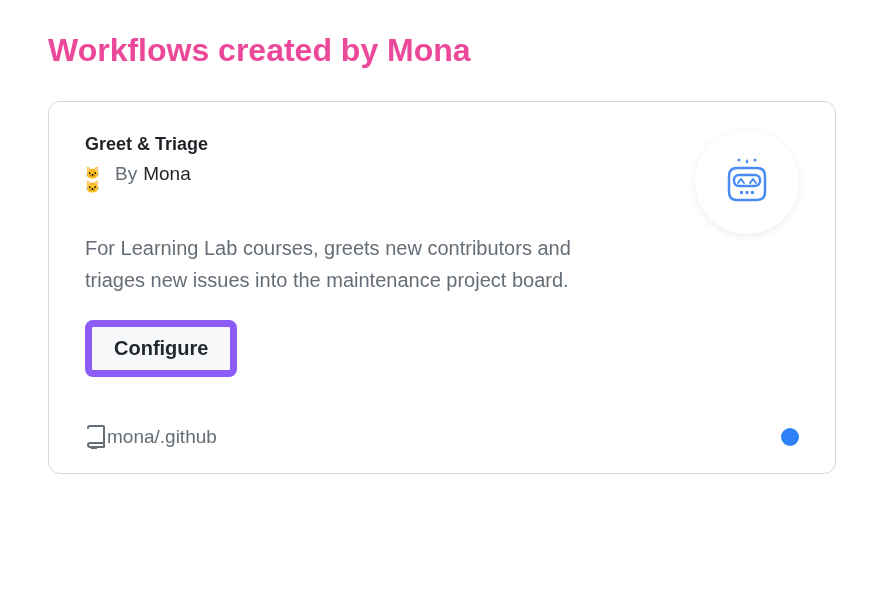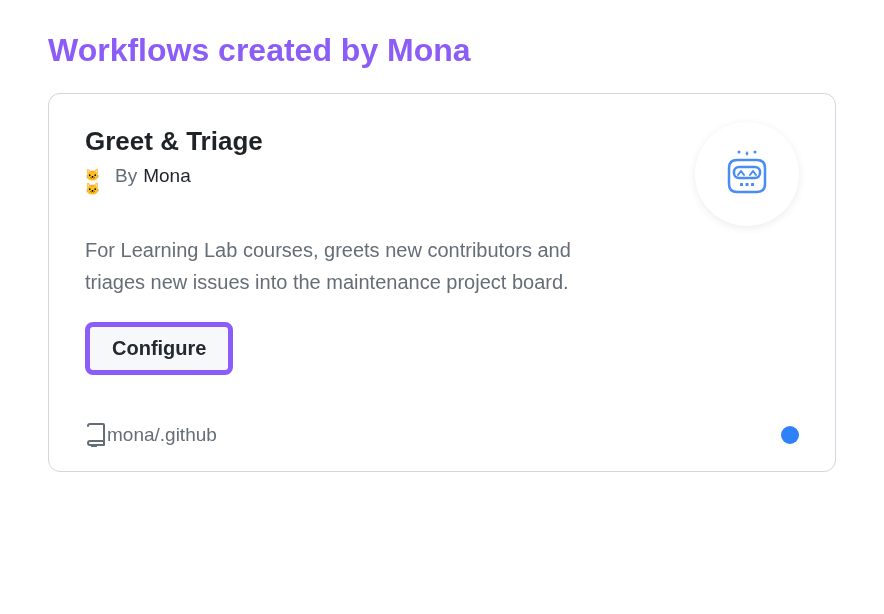--- a/index.html
+++ b/index.html
@@ -10,39 +10,39 @@
       padding: 0;
       width: 884px;
       height: 614px;
     }
     .container {
       padding: 32px 48px;
     }
     .page-title {
       font-size: 32px;
       font-weight: 600;
-      margin-bottom: 24px;
-      color: #8b5cf6;
+      margin-bottom: 32px;
+      color: #ec4899;
     }
     .workflow-card {
       border: 1px solid #d0d7de;
       border-radius: 12px;
       padding: 32px 36px 24px 36px;
       position: relative;
     }
     .card-header {
       display: flex;
       justify-content: space-between;
       align-items: flex-start;
     }
     .card-text {
       flex: 1;
     }
     .workflow-title {
-      font-size: 26px;
+      font-size: 18px;
       font-weight: 600;
       margin-bottom: 8px;
       color: #1f2328;
     }
     .byline {
       font-size: 19px;
       color: #656d76;
       display: flex;
       align-items: center;
       gap: 6px;
@@ -63,21 +63,21 @@
       line-height: 1.6;
       color: #656d76;
       margin-bottom: 24px;
       max-width: 540px;
       margin-top: 47px;
     }
     .configure-button {
       font-size: 20px;
       font-weight: 600;
       padding: 10px 22px;
-      border: 5px solid #8b5cf6;
+      border: 7px solid #8b5cf6;
       border-radius: 8px;
       background: #f6f8fa;
       color: #24292f;
       cursor: pointer;
     }
     .avatar-circle {
       width: 104px;
       height: 104px;
       border-radius: 50%;
       background: #ffffff;

